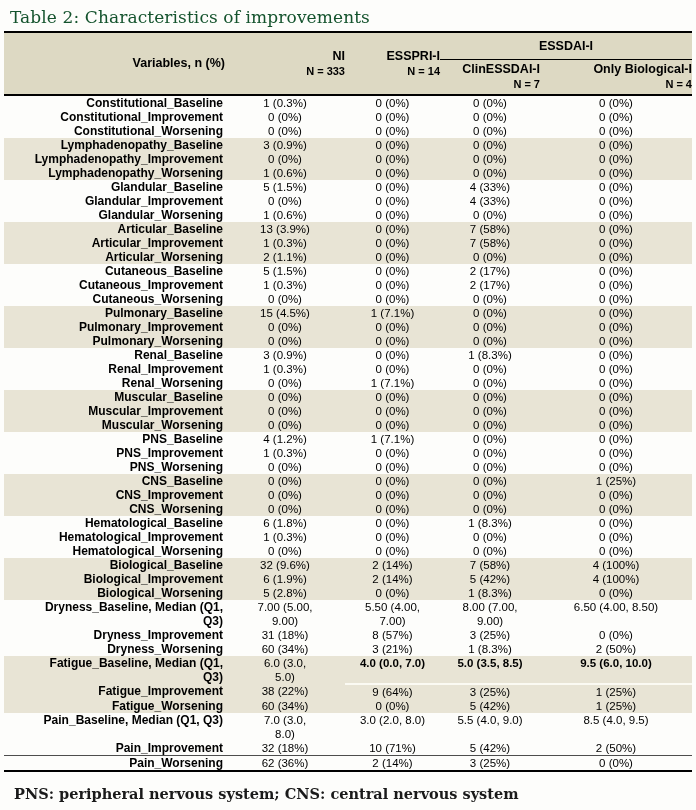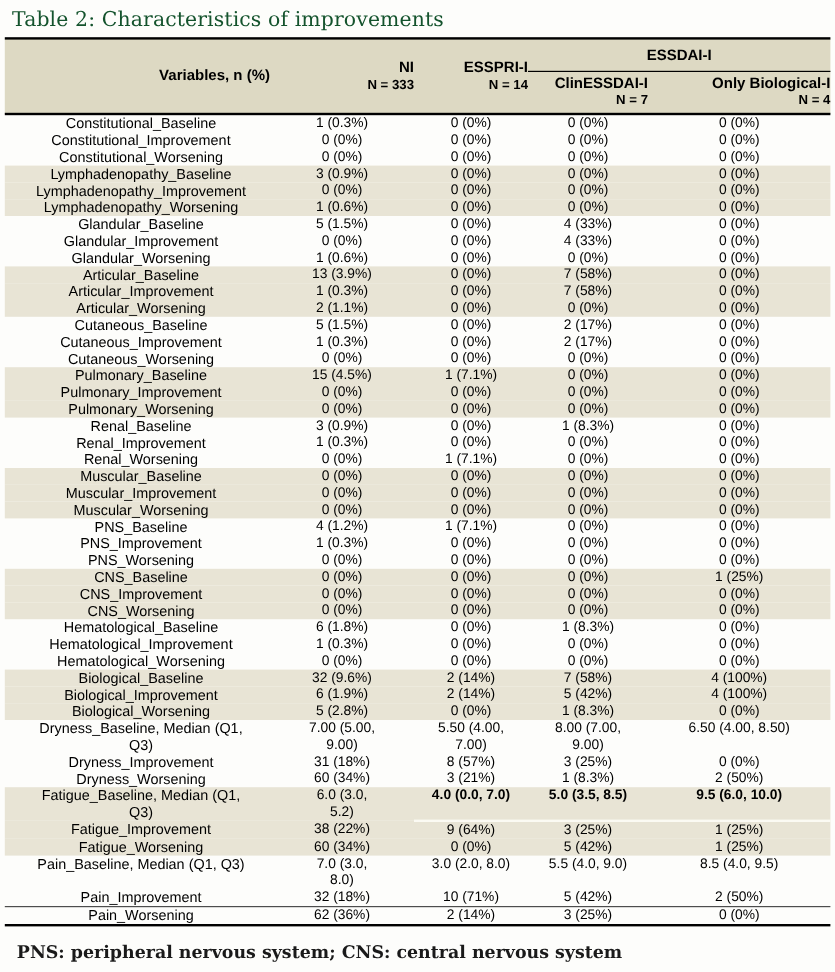--- a/index.html
+++ b/index.html
@@ -47,22 +47,22 @@
   thead th.sub { height: 34px; }
   thead .hb { border-bottom: 2.5px solid #000; text-align: right; }
   tbody td {
     padding: 0 2px;
     font-size: 11.5px;
     line-height: 14px;
     vertical-align: top;
     white-space: pre-line;
   }
   tbody td.lbl {
-    font-weight: normal;
-    text-align: center;
+    font-weight: bold;
+    text-align: right;
     padding-left: 8px;
     font-size: 12px;
   }
   tbody td.val { text-align: center; }
   tr.stripe td { background: var(--stripe-bg, #e8e4d5); }
   td.rule-light { border-bottom: 2px solid var(--rule-light, #fbfaf3); font-weight: bold; }
   tr.rule-divider td { border-bottom: 1px solid var(--rule-gray, #4d4d4d); }
   .footnote {
     font-family: "DejaVu Serif", serif;
     font-size: 14.5px;
@@ -383,21 +383,21 @@
         <td class="lbl">Dryness_Worsening</td>
         <td class="val">60 (34%)</td>
         <td class="val">3 (21%)</td>
         <td class="val">1 (8.3%)</td>
         <td class="val">2 (50%)</td>
       </tr>
       <tr class="stripe">
         <td class="lbl">Fatigue_Baseline, Median (Q1,
 Q3)</td>
         <td class="val">6.0 (3.0,
-5.2)</td>
+5.0)</td>
         <td class="val rule-light">4.0 (0.0, 7.0)</td>
         <td class="val rule-light">5.0 (3.5, 8.5)</td>
         <td class="val rule-light">9.5 (6.0, 10.0)</td>
       </tr>
       <tr class="stripe">
         <td class="lbl">Fatigue_Improvement</td>
         <td class="val">38 (22%)</td>
         <td class="val">9 (64%)</td>
         <td class="val">3 (25%)</td>
         <td class="val">1 (25%)</td>

